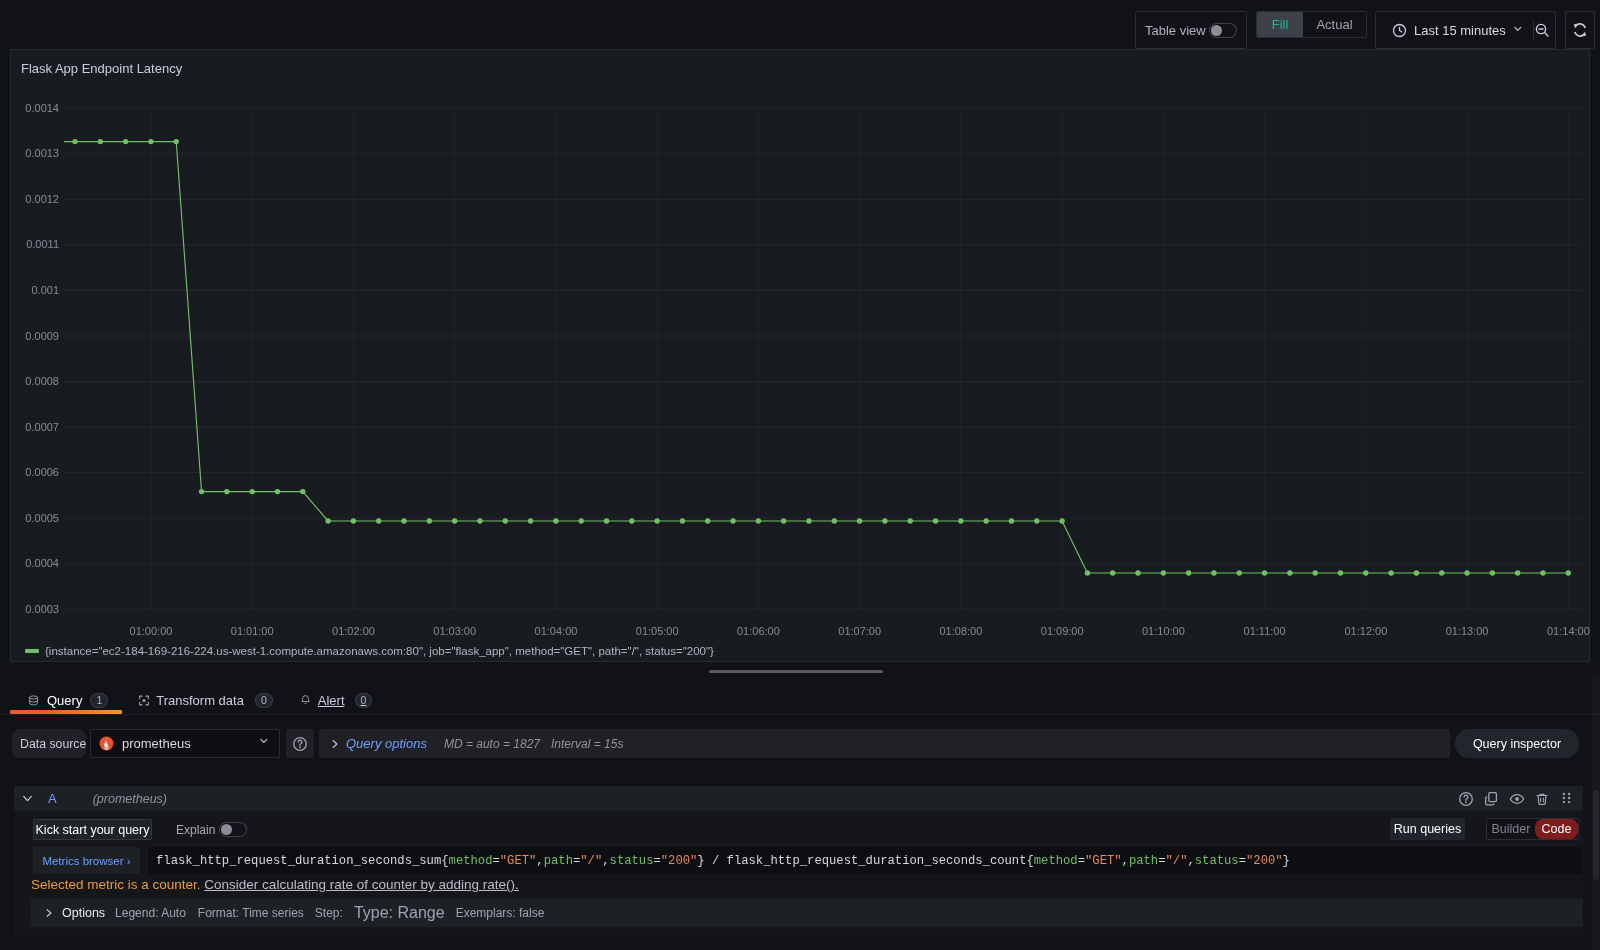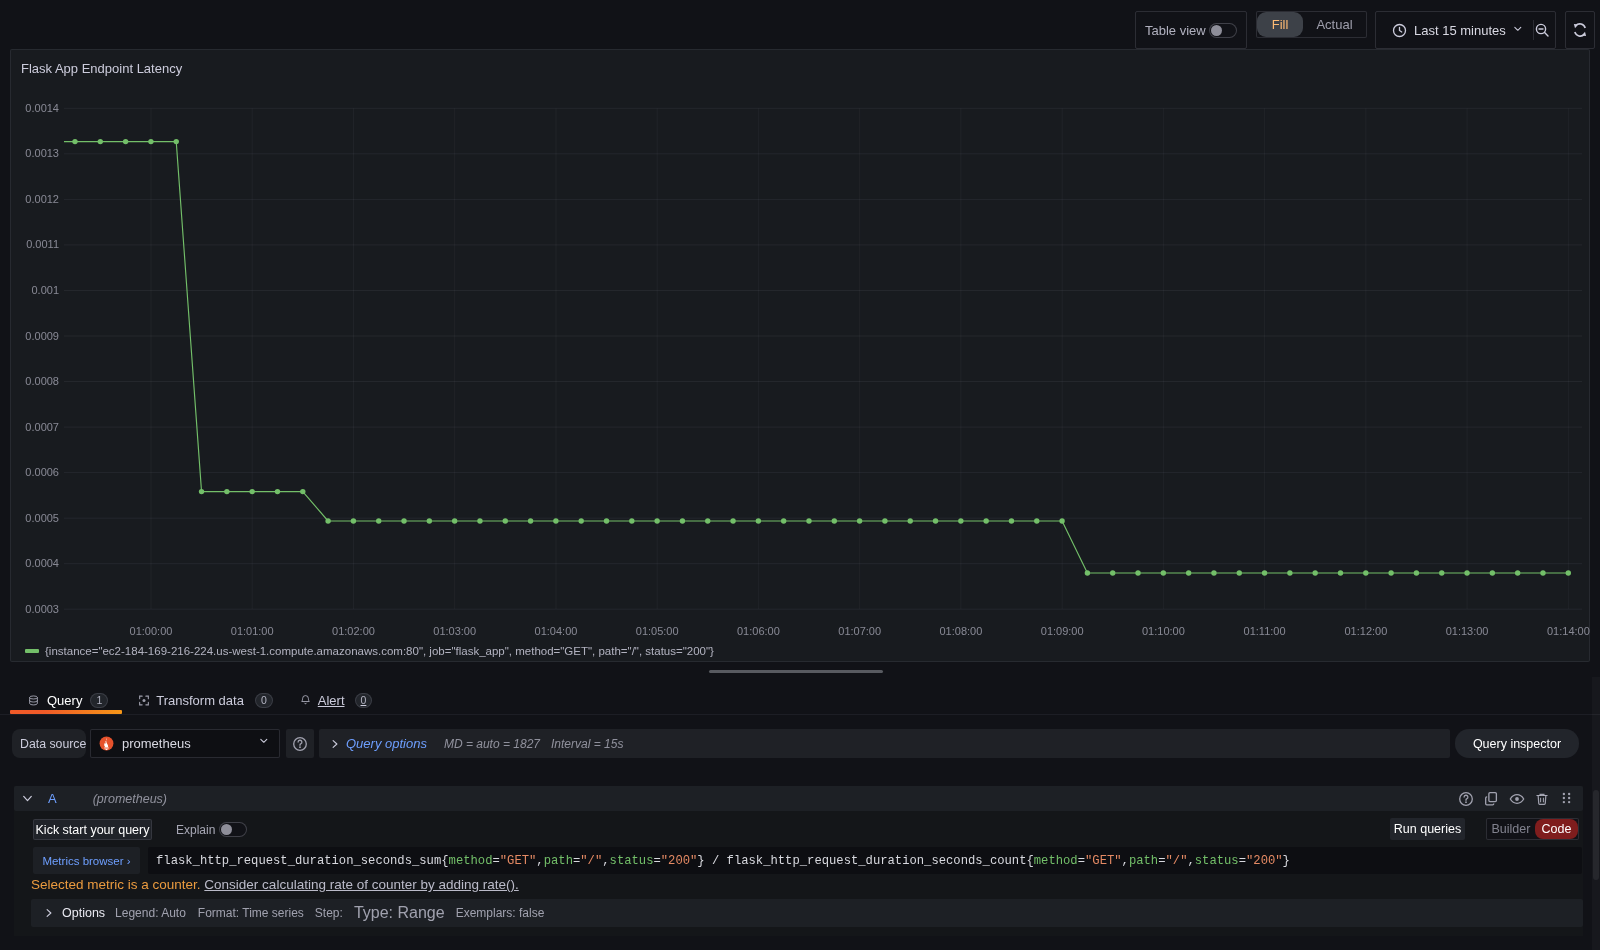--- a/index.html
+++ b/index.html
@@ -78,21 +78,21 @@
 <body>
 
 
 <div class="tbtn" style="left:1135px; width:112px; padding:0 9px; justify-content:space-between;">
   <span style="color:rgba(204,204,220,0.85);">Table view</span>
   <span class="switch">
       <i></i>
     </span>
 </div>
 <div class="seg" style="left:1256px; width:111px;">
-  <div style="width:46px; background:#3d4148; color:#fdba74; border-radius:9px;">Fill</div>
+  <div style="width:46px; background:#3d4148; color:#14b8a6; border-radius:1px;">Fill</div>
   <div style="flex:1; color:rgba(204,204,220,0.75);">Actual</div>
 </div>
 <div class="tbtn" style="left:1375px; width:181px; padding:8px;">
   <div class="flex" style="padding:0 8px; gap:7px; height:100%; flex:1; white-space:nowrap;">
     <svg class="" width="15" height="15" viewBox="0 0 16 16">
         <circle cx="8" cy="8" r="6.4" fill="none" stroke="#ccccdc" stroke-width="1.4"></circle>
         <path d="M8 4.6V8l2.4 1.6" fill="none" stroke="#ccccdc" stroke-width="1.4" stroke-linecap="round"></path>
       </svg>
       <span style="font-weight:500; font-size:13px; color:#d9d9e3;">Last 15 minutes</span>
       <svg class="" width="12" height="12" viewBox="0 0 16 16">

